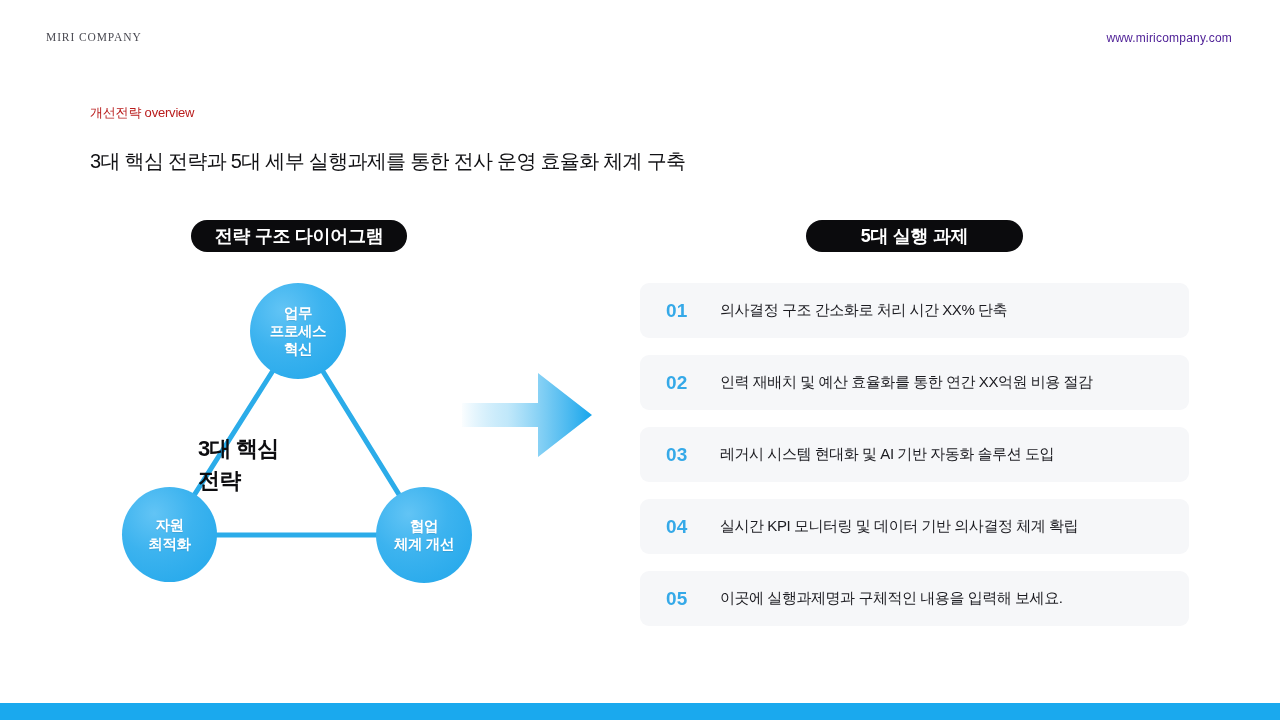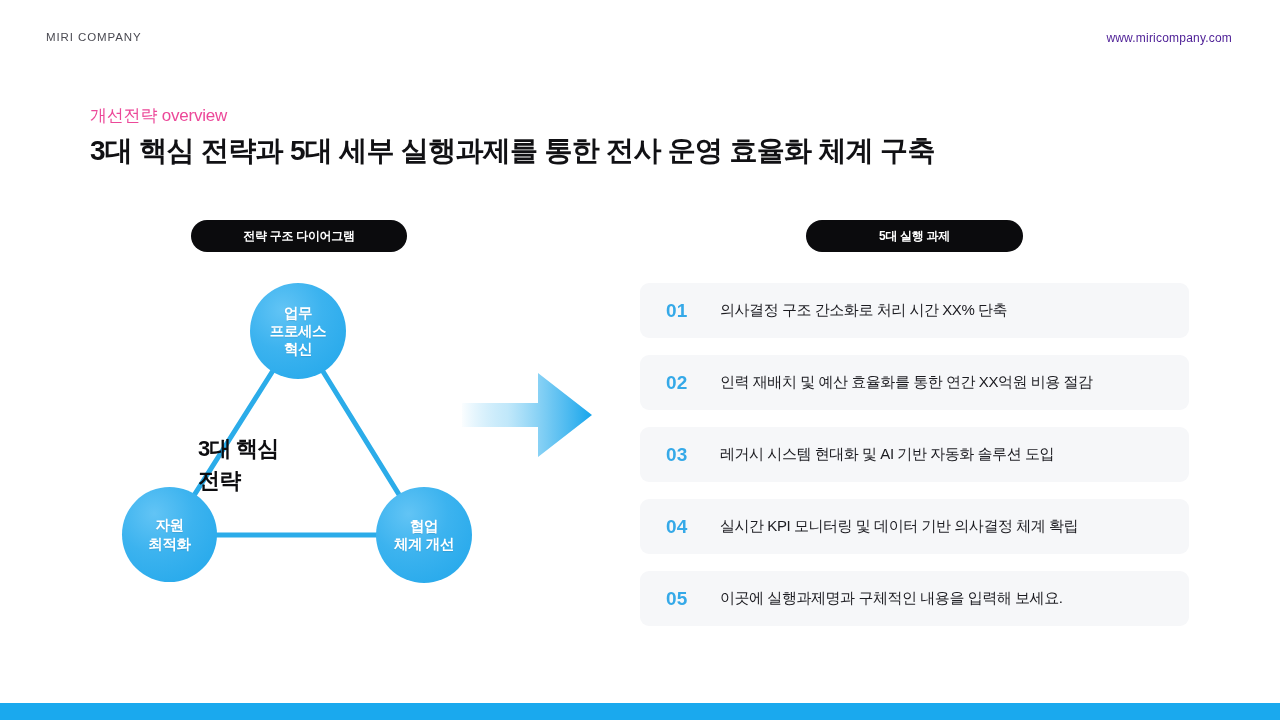--- a/index.html
+++ b/index.html
@@ -25,60 +25,61 @@
   }
   .brand {
     position: absolute;
     left: 46px;
     top: 31px;
     font-size: 11.5px;
     letter-spacing: 0.9px;
     color: #4a4a52;
     font-weight: 400;
     white-space: nowrap;
+    font-family: Liberation Serif, serif;
   }
   .site-url {
     position: absolute;
     right: 48px;
     top: 31px;
     font-size: 12px;
     color: #4c1d95;
     letter-spacing: 0.2px;
     white-space: nowrap;
   }
 
   
   .eyebrow {
     position: absolute;
     left: 90px;
     top: 104px;
-    font-size: 17px;
-    color: #ec4899;
+    font-size: 13px;
+    color: #b91c1c;
     letter-spacing: -0.2px;
     white-space: nowrap;
   }
   .page-title {
     position: absolute;
     left: 90px;
-    top: 132px;
-    font-size: 28px;
-    font-weight: 700;
+    top: 148px;
+    font-size: 20px;
+    font-weight: 400;
     color: #111114;
     letter-spacing: -0.7px;
     white-space: nowrap;
   }
 
   
   .pill {
     position: absolute;
     height: 32px;
     border-radius: 16px;
     background: #0b0b0d;
     color: #ffffff;
-    font-size: 12px;
+    font-size: 18px;
     font-weight: 700;
     letter-spacing: -0.3px;
     display: flex;
     align-items: center;
     justify-content: center;
     white-space: nowrap;
   }
   .pill-left  { left: 191px; top: 220px; width: 216px; }
   .pill-right { left: 806px; top: 220px; width: 217px; }
 

